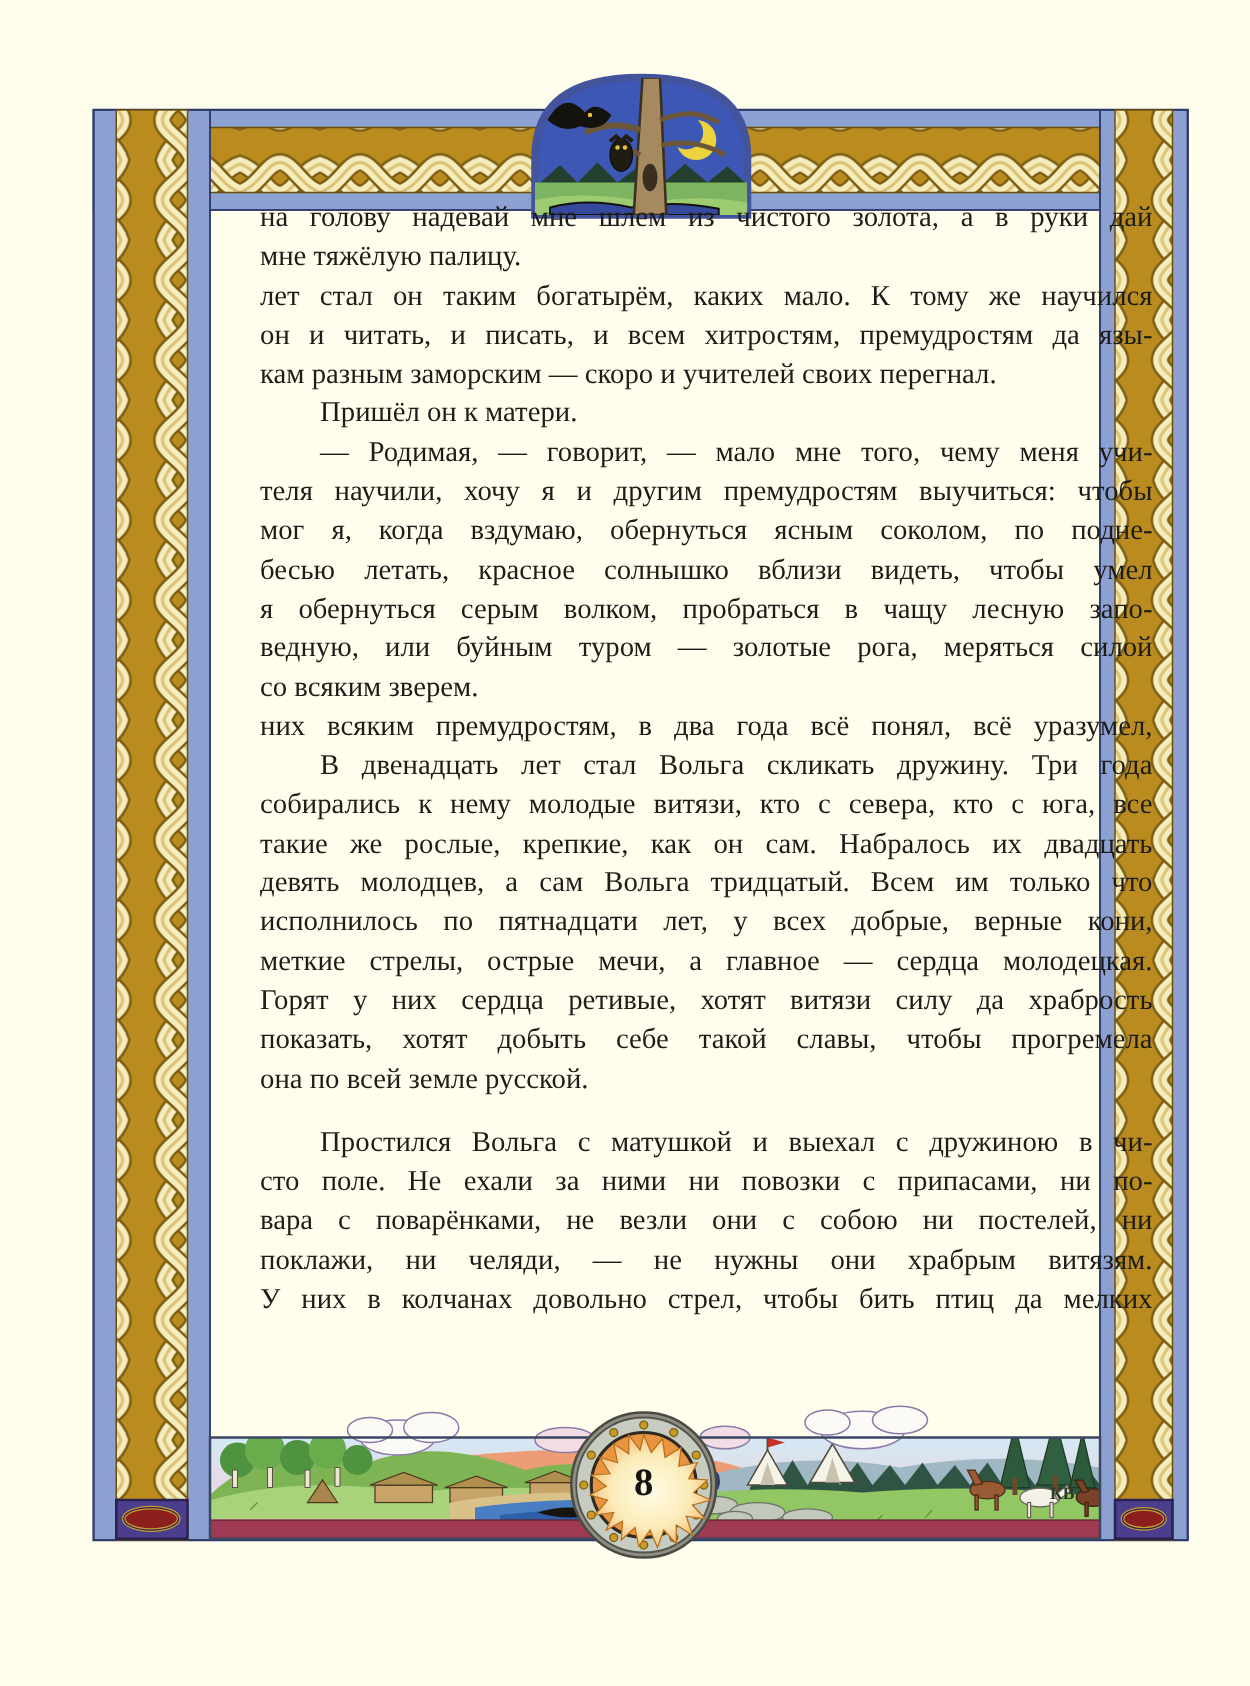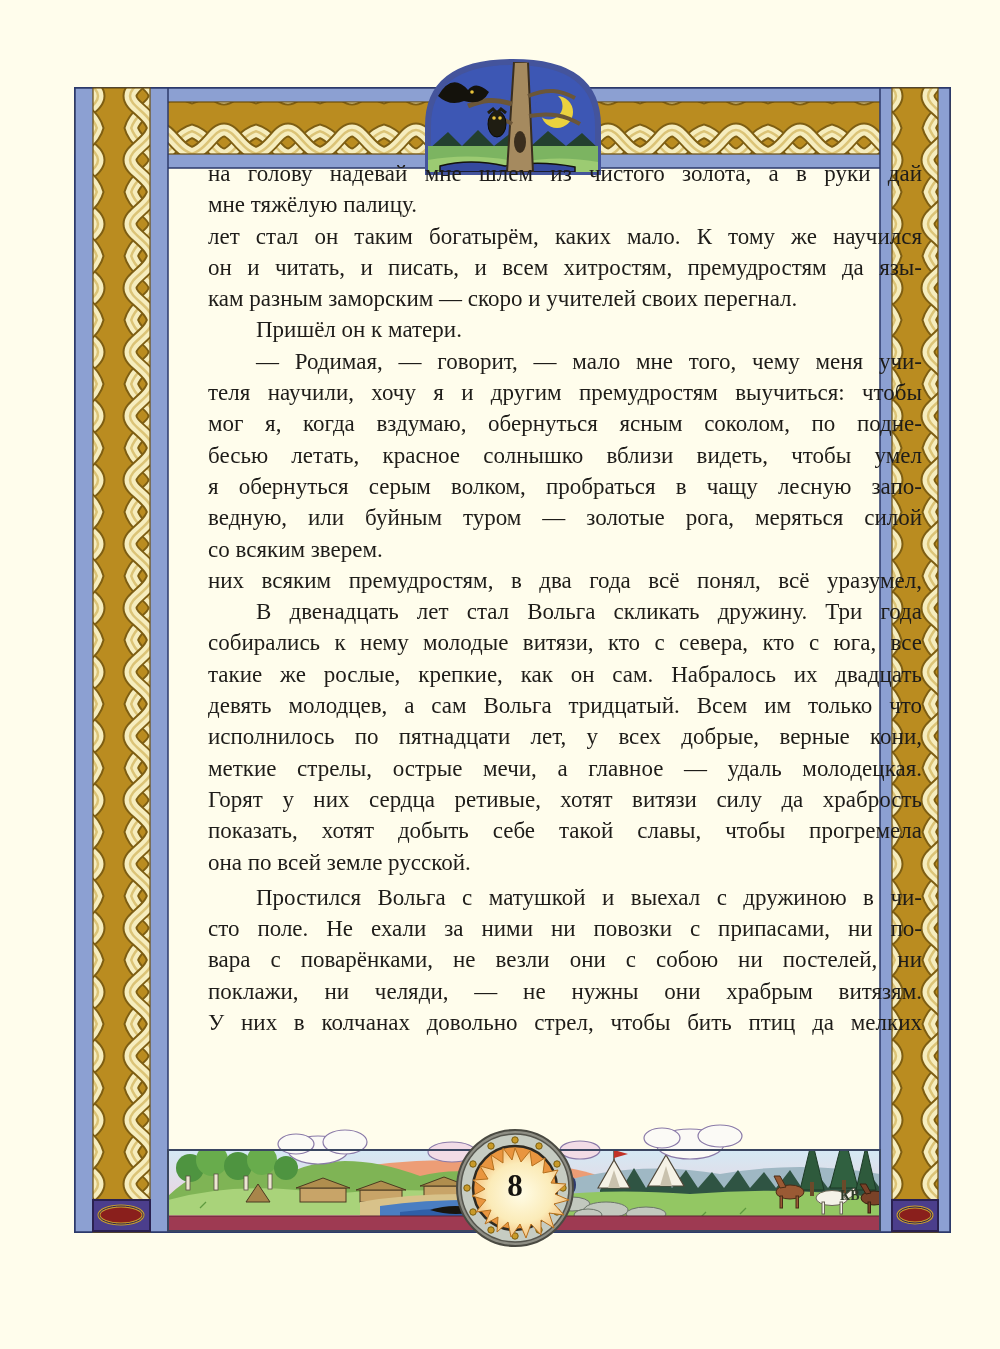--- a/index.html
+++ b/index.html
@@ -14,21 +14,21 @@
   .stage{position:absolute;inset:0;}
   svg.art{position:absolute;left:0;top:0;}
   #text-block{
     position:absolute;left:168px;top:158px;width:714px;
     color:var(--ink);font-size:23px;padding-left:40px;
   }
   .line{height:31.3px;line-height:31.3px;white-space:nowrap;text-align:left;}
   .line.j{white-space:normal;text-align:justify;text-align-last:justify;height:31.3px;overflow:hidden;}
   .line.ind{padding-left:48px;}
   .line.j.ind{padding-left:48px;}
-  .line.gap{margin-top:4px;}
+  .line.gap{margin-top:20px;}
   #medallion-number{
     position:absolute;left:465px;top:1168px;width:100px;text-align:center;
     font-size:31px;font-weight:bold;color:#15130F;
   }
   #artist-sig{
     position:absolute;left:840px;top:1188px;width:40px;
     font-size:14px;font-weight:bold;color:#2E3A28;
   }
 </style>
 </head>
@@ -283,21 +283,21 @@
       <div class="line j">бесью летать, красное солнышко вблизи видеть, чтобы умел</div>
       <div class="line j">я обернуться серым волком, пробраться в чащу лесную запо-</div>
       <div class="line j">ведную, или буйным туром — золотые рога, меряться силой</div>
       <div class="line">со всяким зверем.</div>
       <div class="line j">них всяким премудростям, в два года всё понял, всё уразумел,</div>
       <div class="line j ind">В двенадцать лет стал Вольга скликать дружину. Три года</div>
       <div class="line j">собирались к нему молодые витязи, кто с севера, кто с юга, все</div>
       <div class="line j">такие же рослые, крепкие, как он сам. Набралось их двадцать</div>
       <div class="line j">девять молодцев, а сам Вольга тридцатый. Всем им только что</div>
       <div class="line j">исполнилось по пятнадцати лет, у всех добрые, верные кони,</div>
-      <div class="line j">меткие стрелы, острые мечи, а главное — удаль молодецкая.</div>
+      <div class="line j">меткие стрелы, острые мечи, а главное — сердца молодецкая.</div>
       <div class="line j">Горят у них сердца ретивые, хотят витязи силу да храбрость</div>
       <div class="line j">показать, хотят добыть себе такой славы, чтобы прогремела</div>
       <div class="line">она по всей земле русской.</div>
       <div class="line j ind gap">Простился Вольга с матушкой и выехал с дружиною в чи-</div>
       <div class="line j">сто поле. Не ехали за ними ни повозки с припасами, ни по-</div>
       <div class="line j">вара с поварёнками, не везли они с собою ни постелей, ни</div>
       <div class="line j">поклажи, ни челяди, — не нужны они храбрым витязям.</div>
       <div class="line j">У них в колчанах довольно стрел, чтобы бить птиц да мелких</div>
     </div>
 

